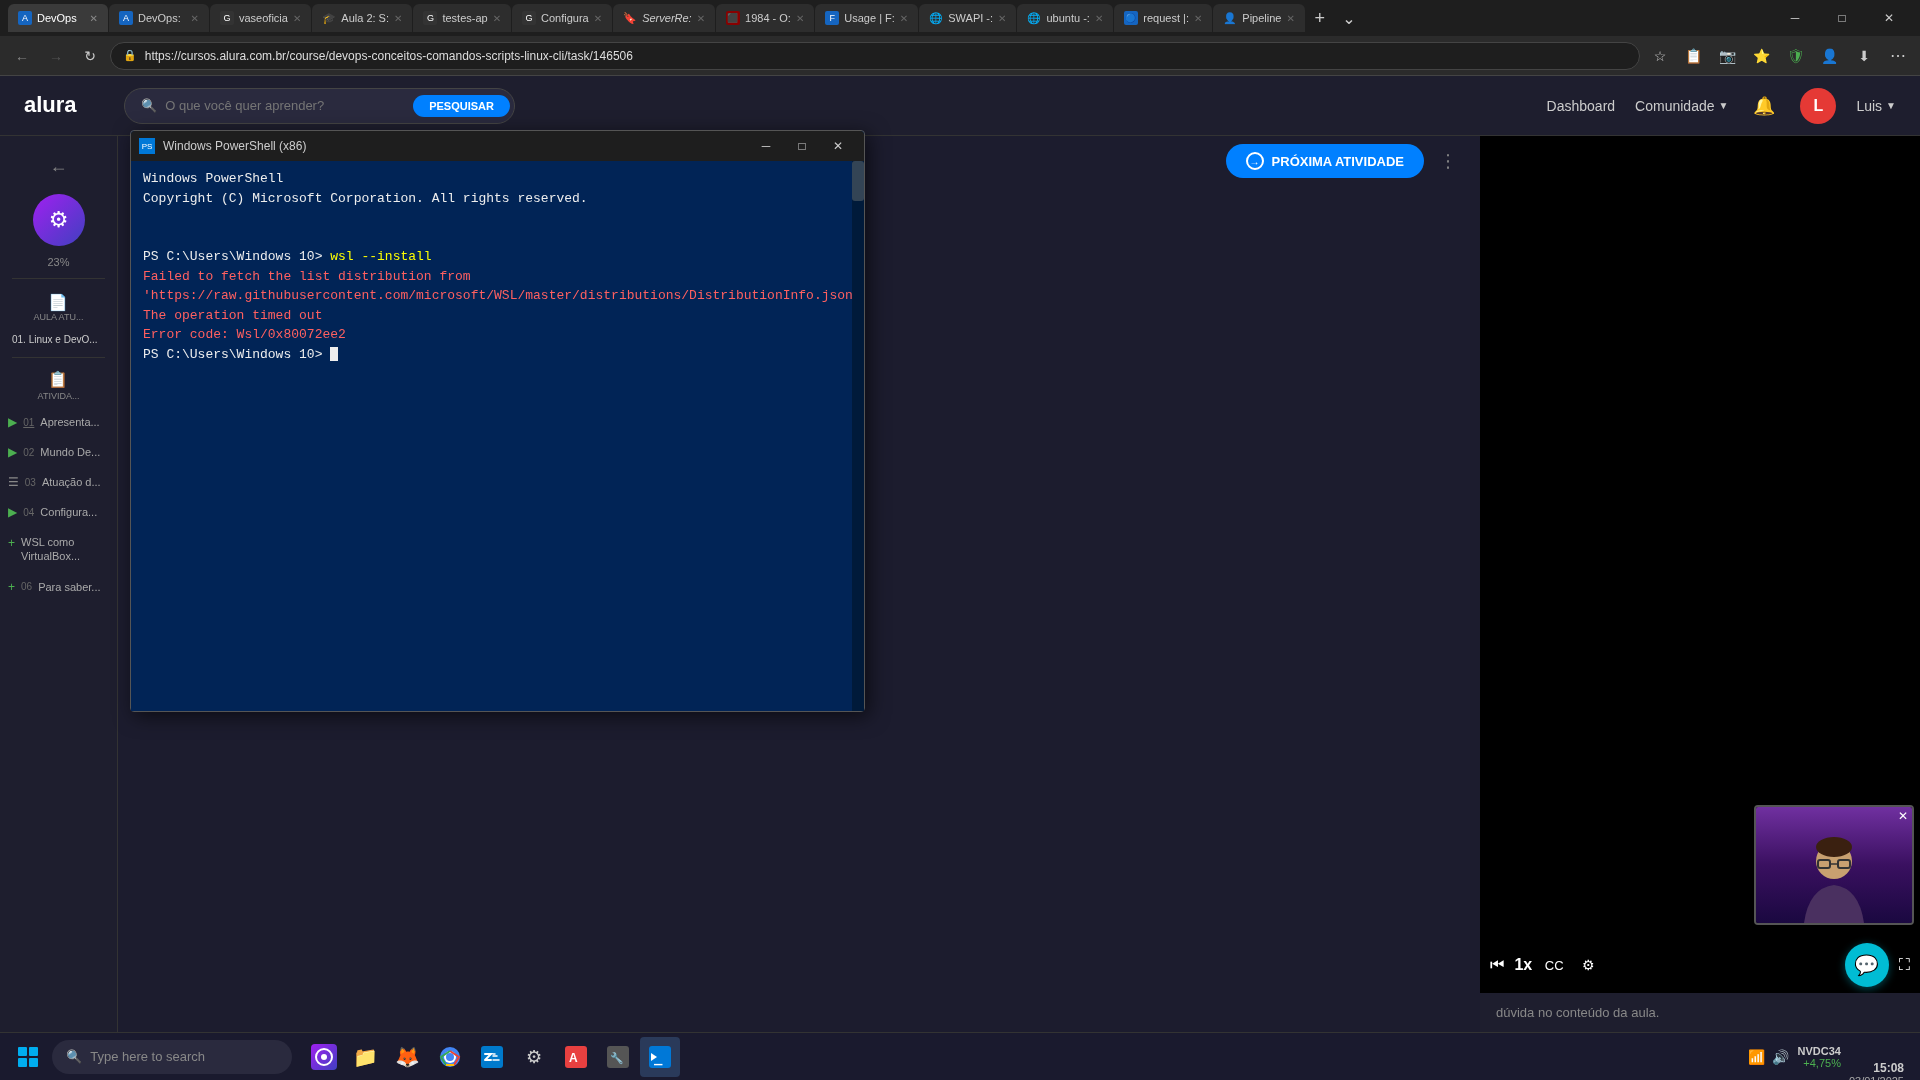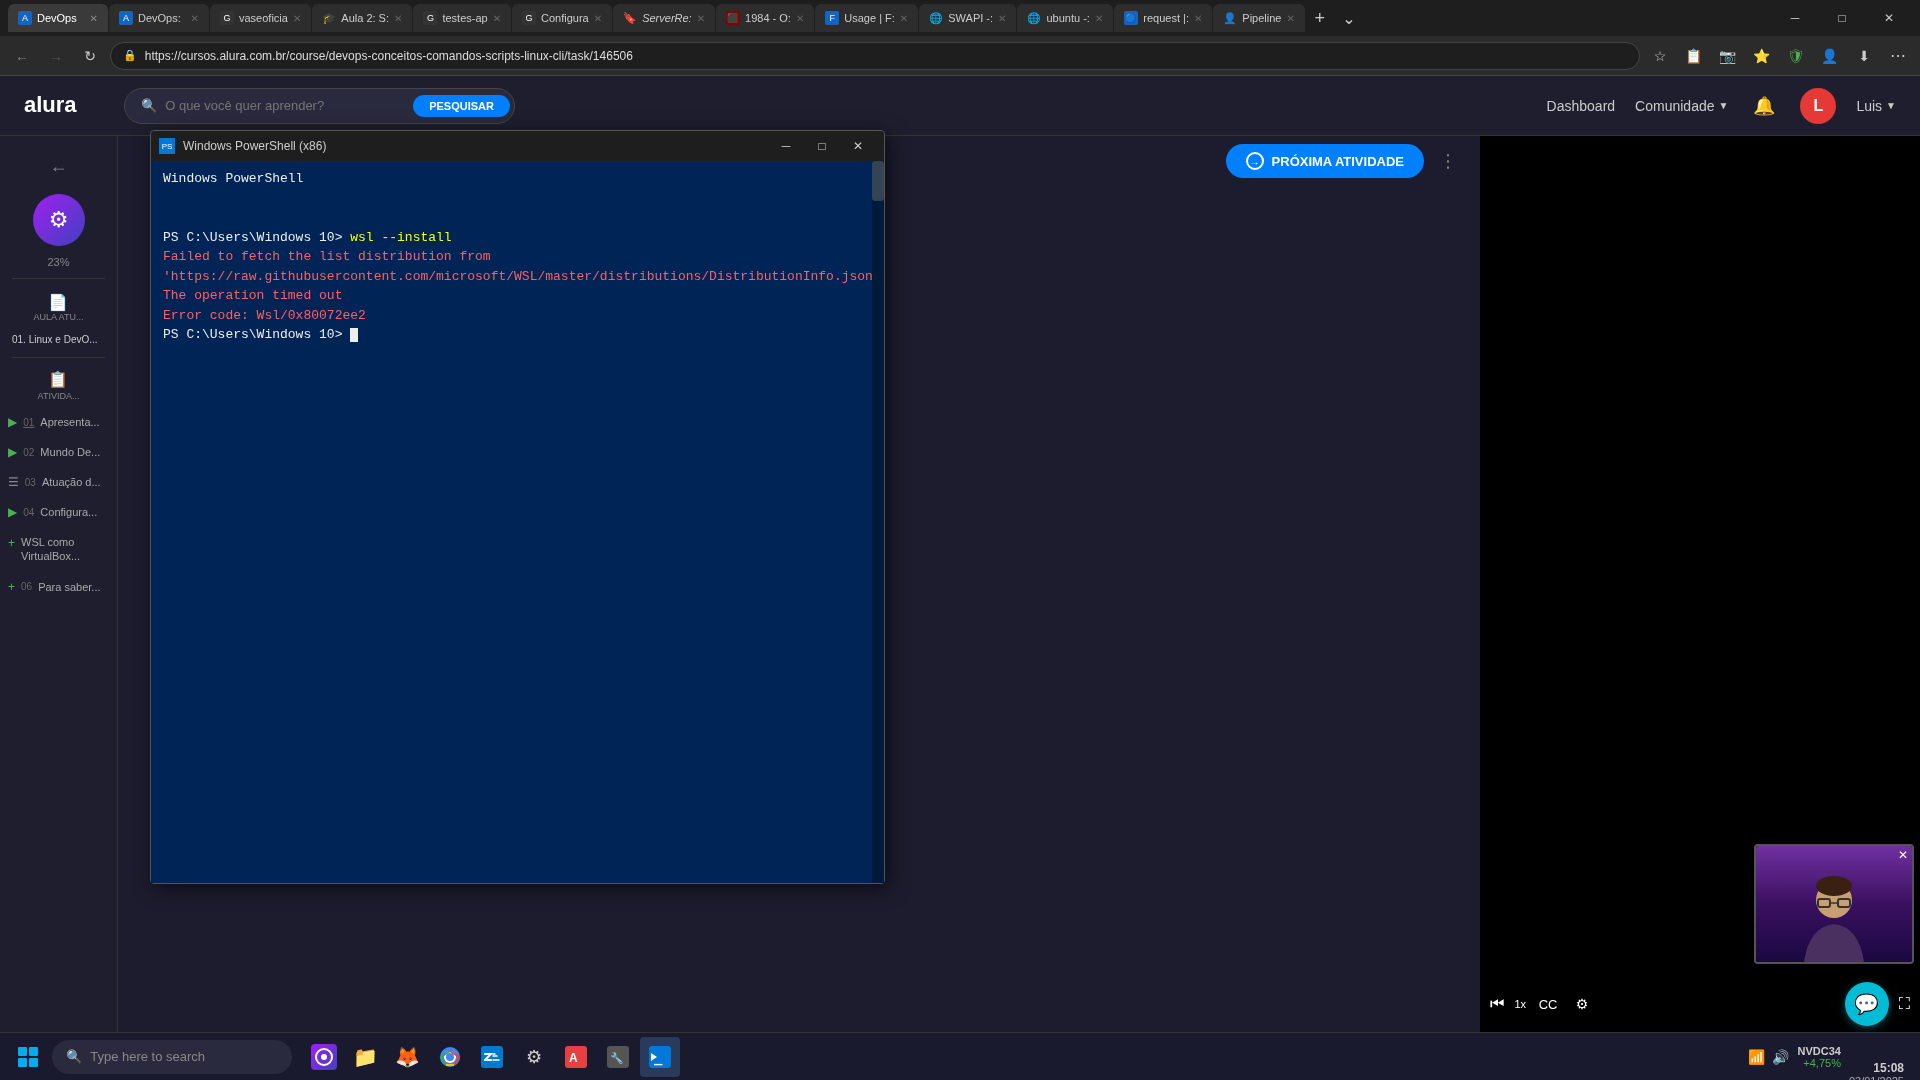--- a/index.html
+++ b/index.html
@@ -31,29 +31,28 @@
       background: #3a3a3a;
       color: #fff;
     }
 
     
     .powershell-window {
       position: fixed;
       top: 130px;
       left: 130px;
       width: 735px;
-      height: 754px;
+      height: 582px;
       background: #012456;
       border: 1px solid #555;
       border-radius: 4px;
       display: flex;
       flex-direction: column;
       z-index: 100;
       box-shadow: 4px 4px 20px rgba(0,0,0,0.6);
-      margin-left: 20px;
     }
     .ps-titlebar {
       display: flex;
       align-items: center;
       height: 30px;
       background: #1e1e1e;
       border-radius: 4px 4px 0 0;
       padding: 0 8px;
       gap: 8px;
     }
@@ -450,30 +449,33 @@
               <line x1="36" y1="31" x2="44" y2="31" stroke="#333" stroke-width="1.5"></line>
 
               <path d="M10 90 Q15 55 40 52 Q65 55 70 90 Z" fill="#4a3060"></path>
             </svg>
           </div>
           <div style="position:absolute;top:2px;right:4px;color:#fff;font-size:12px;cursor:pointer;">✕</div>
         </div>
 
         <div style="position:absolute;bottom:0;left:0;right:0;height:56px;background:linear-gradient(transparent,rgba(0,0,0,0.85));display:flex;align-items:center;padding:0 10px;gap:10px;">
           <div style="color:#fff;font-size:16px;cursor:pointer;">⏮</div>
-          <div style="font-size:11px;color:#fff;cursor:pointer;font-weight:normal;">
+          <div style="font-size:16px;color:#fff;cursor:pointer;font-weight:bold;">
             <span>1x</span>
           </div>
           <div style="width:24px;height:24px;display:flex;align-items:center;justify-content:center;cursor:pointer;color:#fff;font-size:13px;">CC</div>
           <div style="width:24px;height:24px;display:flex;align-items:center;justify-content:center;cursor:pointer;color:#fff;font-size:14px;">⚙</div>
           <div style="flex:1;"></div>
           <div style="width:44px;height:44px;border-radius:50%;background:#00bcd4;display:flex;align-items:center;justify-content:center;font-size:20px;color:white;cursor:pointer;box-shadow:0 2px 8px rgba(0,188,212,0.4);">💬</div>
           <div style="font-size:16px;color:#fff;cursor:pointer;">⛶</div>
         </div>
       </div>
+      <div style="background:#1e1e2e;padding:12px 16px;display:flex;align-items:center;gap:12px;">
+        <span style="font-size:13px;color:#888;">dúvida no conteúdo da aula.</span>
+      </div>
     </div>
 
   </div>
 </div>
 
 <div class="powershell-window">
 
   <div class="ps-titlebar">
     <div style="width:16px;height:16px;background:#0078d7;display:flex;align-items:center;justify-content:center;font-size:8px;color:white;flex-shrink:0;">PS</div>
     <span class="ps-title-text">Windows PowerShell (x86)</span>
@@ -486,20 +488,21 @@
       </div>
       <div class="ps-ctrl-btn ps-close">
         <span>✕</span>
       </div>
     </div>
   </div>
 
   <div class="ps-body">
     <div class="ps-content">
       <span class="ps-line">Windows PowerShell</span>
+      <span class="ps-line">Copyright (C) Microsoft Corporation. All rights reserved.</span>
       <span class="ps-line">&nbsp;</span>
       <span class="ps-line">&nbsp;</span>
       <span class="ps-line"><span class="ps-prompt">PS C:\Users\Windows 10&gt; </span><span class="ps-cmd">wsl --install</span></span>
       <span class="ps-line"><span class="ps-error">Failed to fetch the list distribution from 'https://raw.githubusercontent.com/microsoft/WSL/master/distributions/DistributionInfo.json'. The operation timed out</span></span>
       <span class="ps-line"><span class="ps-error">Error code: Wsl/0x80072ee2</span></span>
       <span class="ps-line"><span class="ps-prompt">PS C:\Users\Windows 10&gt; </span><span class="ps-cursor"></span></span>
     </div>
     <div class="ps-scrollbar-area">
       <div class="ps-scrollbar-track">
         <div class="ps-scrollbar-thumb"></div>

